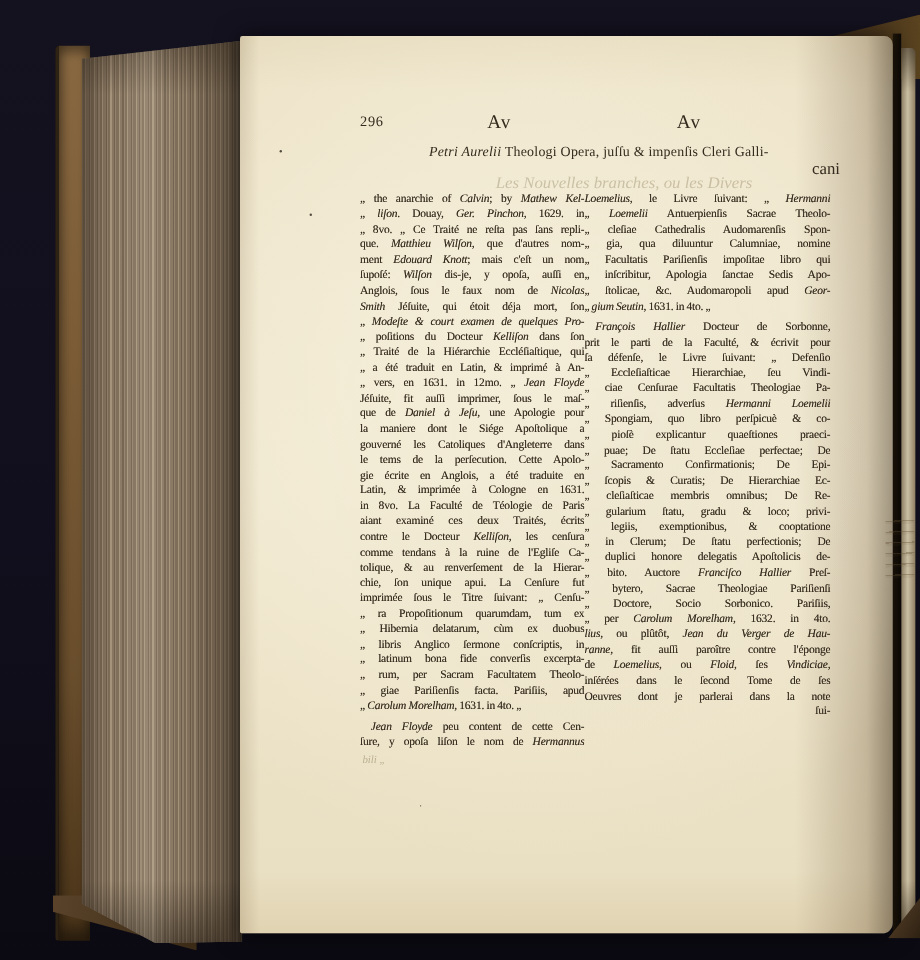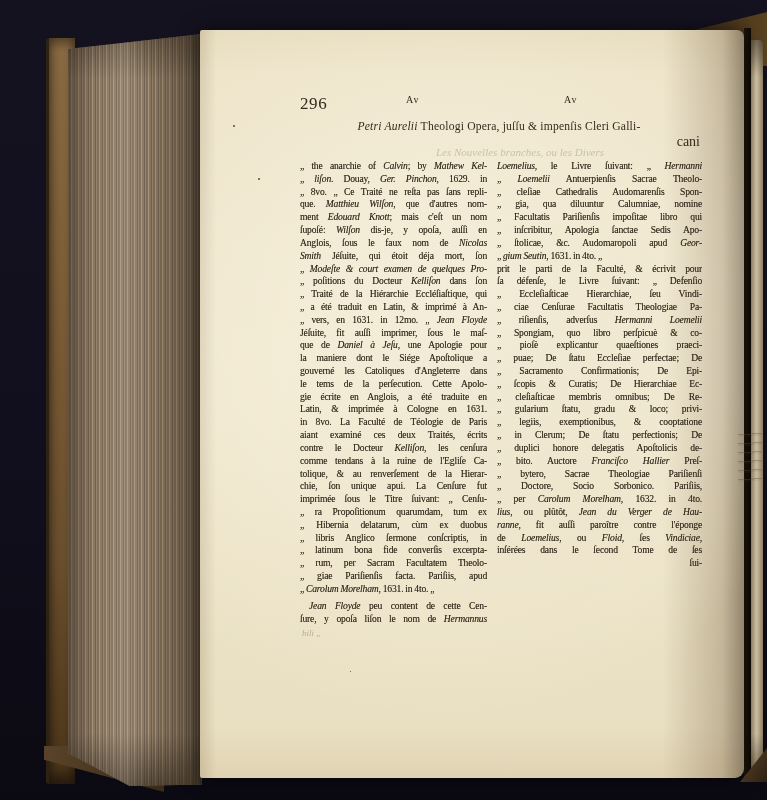--- a/index.html
+++ b/index.html
@@ -36,33 +36,33 @@
   .next-page-sliver{position:absolute;left:751px;top:40px;width:12px;height:738px;z-index:2;
     background:
       linear-gradient(180deg,rgba(40,28,14,.55) 0,rgba(0,0,0,0) 5%,rgba(0,0,0,0) 94%,rgba(40,28,14,.55) 100%),
       linear-gradient(90deg,#a39373,#d8cbae 45%,#8f7f62);
     border-radius:0 4px 4px 0;}
   .bottom-right-wedge{position:absolute;left:740px;top:748px;width:27px;height:34px;z-index:4;
     background:linear-gradient(120deg,#59422a,#2e2112);
     clip-path:polygon(0 100%,100% 0,100% 100%);}
   
   .ink{color:#342a1d;}
-  .page-number{position:absolute;left:100px;top:64px;font-size:17px;letter-spacing:.6px;}
-  .runhead{position:absolute;top:64px;font-size:10px;letter-spacing:1px;}
+  .page-number{position:absolute;left:100px;top:64px;font-size:12px;letter-spacing:.6px;}
+  .runhead{position:absolute;top:64px;font-size:16px;letter-spacing:1px;}
   .runhead.one{left:206px;} .runhead.two{left:364px;}
   .title-line{position:absolute;left:96px;top:90px;width:406px;text-align:center;
     font-size:11.6px;letter-spacing:.2px;white-space:nowrap;}
   .title-carry{position:absolute;left:96px;top:104px;width:404px;text-align:right;font-size:14px;}
   .it{font-style:italic;}
   .bleed{position:absolute;left:130px;top:116px;width:380px;text-align:center;
-    font-size:11px;font-style:italic;color:rgba(112,96,58,.30);filter:blur(.55px);
+    font-size:14px;font-style:italic;color:rgba(112,96,58,.30);filter:blur(.55px);
     transform:scaleY(.96);white-space:nowrap;}
   .bleed-scribble{position:absolute;left:102px;top:598px;font-size:9px;font-style:italic;
     color:rgba(105,88,52,.38);filter:blur(.45px);}
-  .columns{position:absolute;left:100px;top:130px;width:402px;display:flex;gap:10px;}
+  .columns{position:absolute;left:100px;top:130px;width:402px;display:flex;}
   .col{flex:none;}
   .col.left{width:187px;} .col.right{width:205px;}
   .line{height:12.82px;overflow:hidden;font-size:9.6px;line-height:12.82px;
     letter-spacing:-.18px;word-spacing:-.3px;color:#342a1d;
     text-align:justify;text-align-last:justify;text-shadow:0 0 .35px rgba(52,42,29,.55);}
   .line.l{text-align:center;text-align-last:left;}
   .line.r{text-align:right;text-align-last:right;}
   .line.ind{padding-left:9px;}
   .line.gap{margin-top:4.5px;}
   .speck{position:absolute;width:2px;height:2px;border-radius:50%;background:#2c241a;opacity:.8;}
@@ -130,20 +130,21 @@
         </div>
       <div class="col right">
           <div class="line"><span class="it">Loemelius</span><span>, le Livre ſuivant: „ </span><span class="it">Hermanni</span></div>
           <div class="line"><span>„ </span><span class="it">Loemelii</span><span> Antuerpienſis Sacrae Theolo-</span></div>
           <div class="line"><span>„ cleſiae Cathedralis Audomarenſis Spon-</span></div>
           <div class="line"><span>„ gia, qua diluuntur Calumniae, nomine</span></div>
           <div class="line"><span>„ Facultatis Pariſienſis impoſitae libro qui</span></div>
           <div class="line"><span>„ inſcribitur, Apologia ſanctae Sedis Apo-</span></div>
           <div class="line"><span>„ ſtolicae, &amp;c. Audomaropoli apud </span><span class="it">Geor-</span></div>
           <div class="line l"><span>„ </span><span class="it">gium Seutin</span><span>, 1631. in 4to. „</span></div>
+          <div class="line ind gap"><span class="it">François Hallier</span><span> Docteur de Sorbonne,</span></div>
           <div class="line"><span>prit le parti de la Faculté, &amp; écrivit pour</span></div>
           <div class="line"><span>ſa défenſe, le Livre ſuivant: „ Defenſio</span></div>
           <div class="line"><span>„ Eccleſiaſticae Hierarchiae, ſeu Vindi-</span></div>
           <div class="line"><span>„ ciae Cenſurae Facultatis Theologiae Pa-</span></div>
           <div class="line"><span>„ riſienſis, adverſus </span><span class="it">Hermanni Loemelii</span></div>
           <div class="line"><span>„ Spongiam, quo libro perſpicuè &amp; co-</span></div>
           <div class="line"><span>„ pioſè explicantur quaeſtiones praeci-</span></div>
           <div class="line"><span>„ puae; De ſtatu Eccleſiae perfectae; De</span></div>
           <div class="line"><span>„ Sacramento Confirmationis; De Epi-</span></div>
           <div class="line"><span>„ ſcopis &amp; Curatis; De Hierarchiae Ec-</span></div>
@@ -153,20 +154,21 @@
           <div class="line"><span>„ in Clerum; De ſtatu perfectionis; De</span></div>
           <div class="line"><span>„ duplici honore delegatis Apoſtolicis de-</span></div>
           <div class="line"><span>„ bito.  Auctore </span><span class="it">Franciſco Hallier</span><span> Preſ-</span></div>
           <div class="line"><span>„ bytero, Sacrae Theologiae Pariſienſi</span></div>
           <div class="line"><span>„ Doctore, Socio Sorbonico.  Pariſiis,</span></div>
           <div class="line"><span>„ per </span><span class="it">Carolum Morelham</span><span>, 1632. in 4to.</span></div>
           <div class="line"><span class="it">lius</span><span>, ou plûtôt, </span><span class="it">Jean du Verger de Hau-</span></div>
           <div class="line"><span class="it">ranne</span><span>, fit auſſi paroître contre l'éponge</span></div>
           <div class="line"><span>de </span><span class="it">Loemelius</span><span>, ou </span><span class="it">Floid</span><span>, ſes </span><span class="it">Vindiciae,</span></div>
           <div class="line"><span>inſérées dans le ſecond Tome de ſes</span></div>
+          <div class="line"><span>Oeuvres dont je parlerai dans la note</span></div>
           <div class="line r"><span>ſui-</span></div>
         </div>
     </div>
 
     <div class="bleed-scribble">bili „</div>
 
     <div class="speck" style="left:33px;top:95px;"></div>
     <div class="speck" style="left:58px;top:148px;"></div>
     <div class="speck" style="left:150px;top:641px;width:1px;height:1px;"></div>
   </div>

